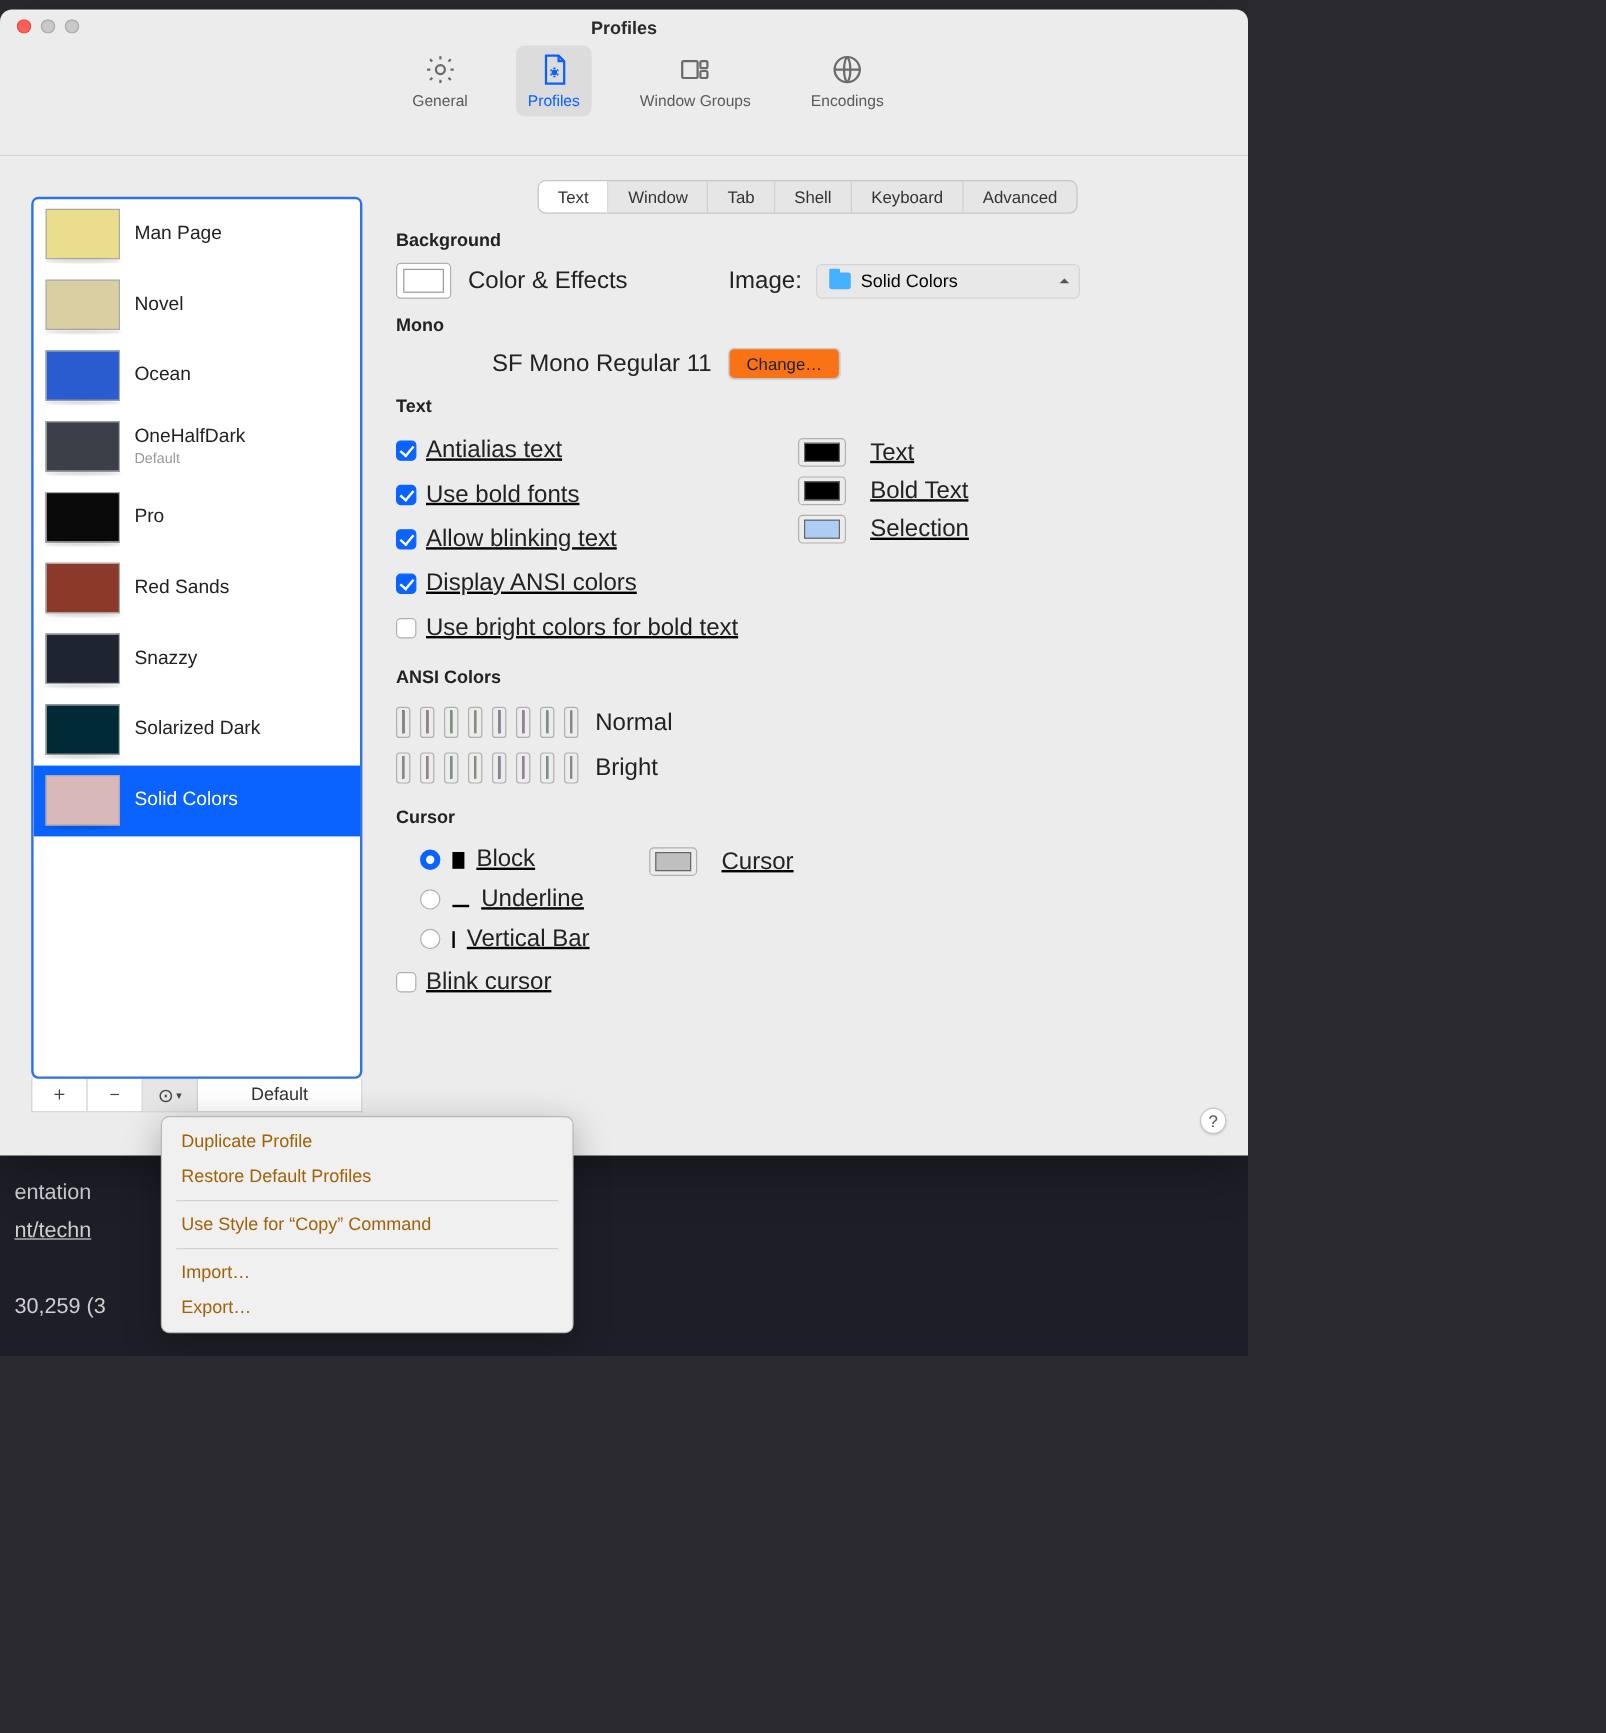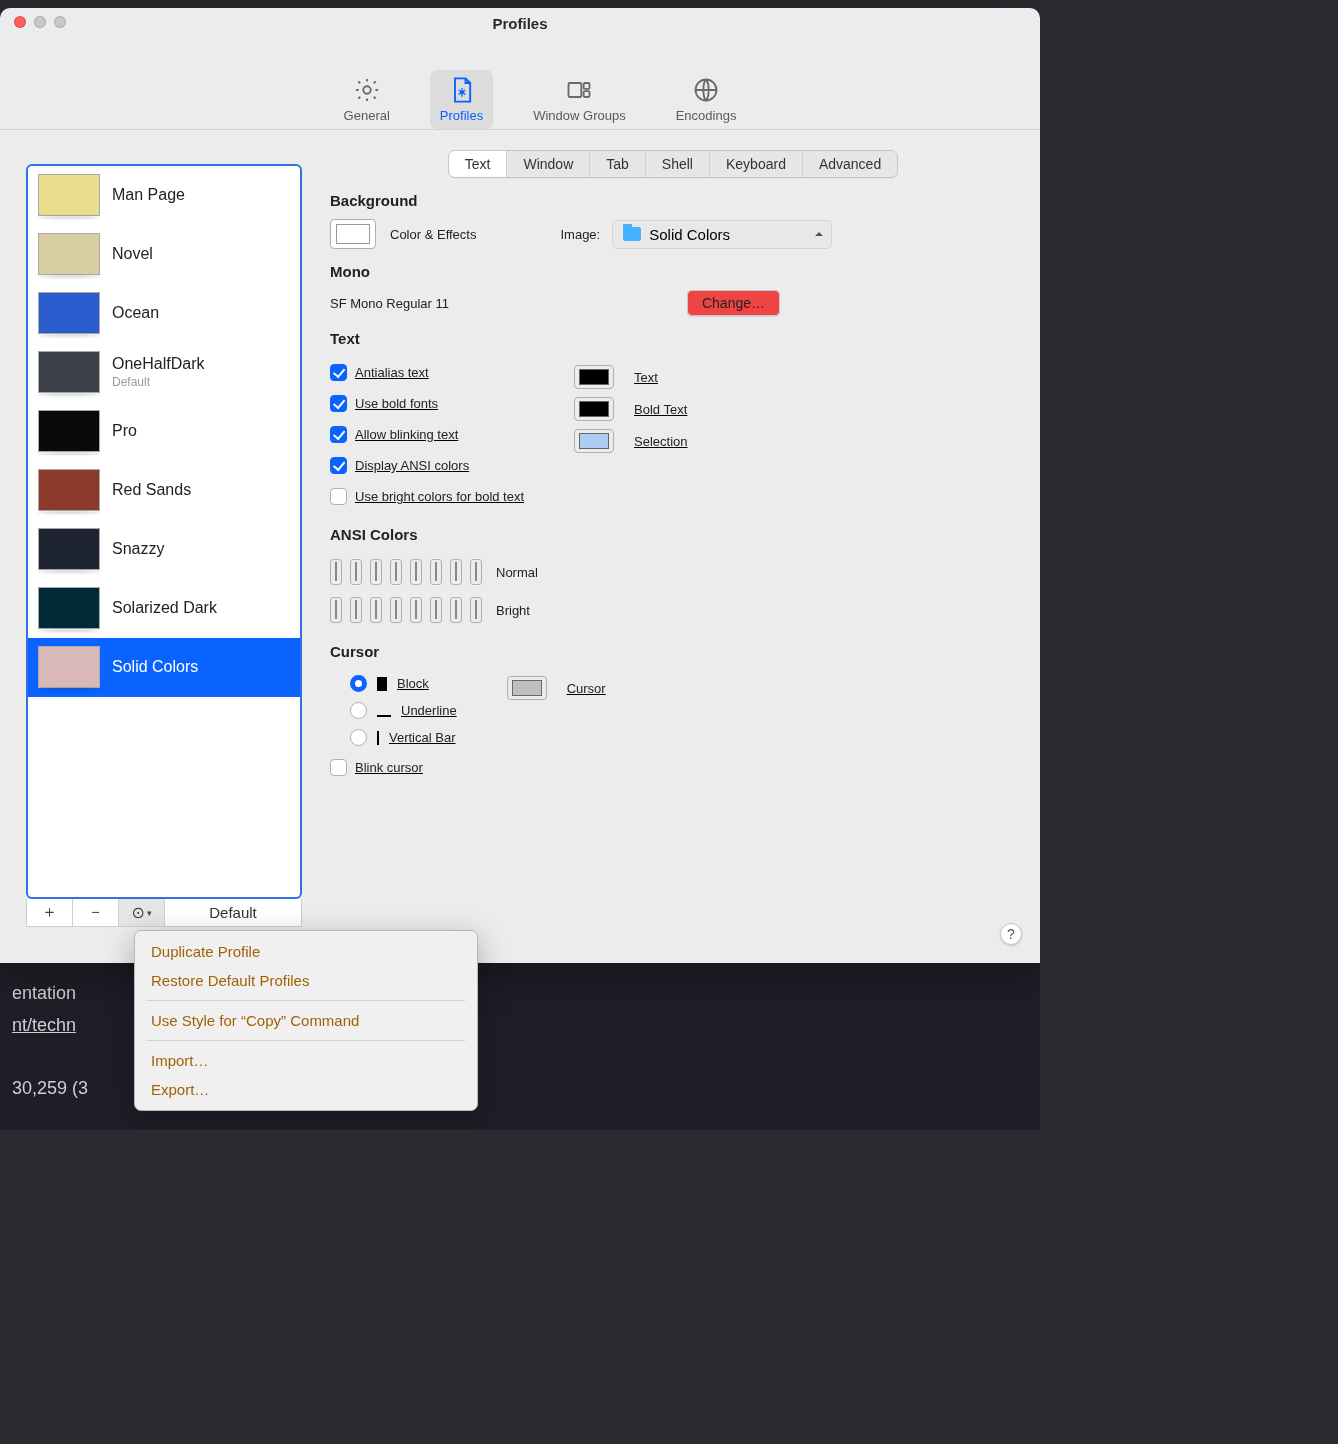--- a/index.html
+++ b/index.html
@@ -11,21 +11,21 @@
     
     .titlebar { height: 30px; display: flex; align-items: center; justify-content: center; position: relative; }
     .traffic { position: absolute; left: 14px; top: 8px; display: flex; gap: 8px; }
     .tl { width: 12px; height: 12px; border-radius: 50%; border: 0.5px solid rgba(0,0,0,0.15);}
     .tl.red { background:#ff5f57; }
     .tl.yel { background:#c9c9c9; }
     .tl.grn { background:#c9c9c9; }
     .title { font-weight: 600; font-size: 15px; color:#2a2a2a; }
 
     
-    .toolbar { height: 92px; display:flex; align-items: flex-end; justify-content: center; gap: 30px; border-bottom: 1px solid #d4d4d4; padding-left: 40px; }
+    .toolbar { height: 92px; display:flex; align-items: flex-start; justify-content: center; gap: 30px; border-bottom: 1px solid #d4d4d4; padding-left: 40px; }
     .tool-item { display: flex; flex-direction: column; align-items: center; gap: 4px; padding: 6px 10px; border-radius: 7px; color:#5a5a5a; }
     .tool-item.active { background:#dcdcdc; color:#0a60ff; }
     .tool-item svg { width: 28px; height: 28px; }
     .tool-item span { font-size: 13px; }
     .tool-item.active span { color:#0a60ff; }
 
     
     .body { flex: 1; display:flex; }
 
     
@@ -59,29 +59,29 @@
     .seg { padding: 5px 16px; font-size: 14px; color:#333; border-right: 1px solid #d0d0d0;}
     .seg:last-child { border-right:none;}
     .seg.active { background:#fff; font-weight: 500;}
 
     .section-label { font-weight:600; font-size:15px; color:#222; margin: 14px 0 10px; }
     .row { display:flex; align-items:center; gap: 14px; margin-bottom: 10px;}
     .swatch { width: 34px; height: 20px; border:1px solid #999; background:#fff;}
     .swatch-box { border: 1px solid #b0b0b0; padding: 4px 5px; border-radius:4px; background:#fff;}
     .well { display:inline-flex; border:1px solid #b0b0b0; border-radius:4px; padding:3px 4px; margin-right: 10px;}
     .well .sw { width:30px; height:16px; border:1px solid #666;}
-    .label-txt { font-size: 13px; color:#222; }
+    .label-txt { font-size: 20px; color:#222; }
 
     .img-row { display:flex; align-items:center; gap:12px; margin-left: auto;}
     .popup { display:flex; align-items:center; gap:8px; background:#e8e8e8; border:0.5px solid #d4d4d4; border-radius:5px; padding: 5px 24px 5px 10px; position:relative; min-width: 220px;}
     .popup::after { content:''; position:absolute; right:8px; top:50%; transform: translateY(-50%); width:0;height:0; border-left:4px solid transparent; border-right:4px solid transparent; border-bottom:4px solid #555; box-shadow: 0 6px 0 -2px #555;}
     .folder-icon { width:18px; height:14px; background:#46b1ff; border-radius:2px; position:relative;}
     .folder-icon::before{content:'';position:absolute;top:-3px;left:0;width:9px;height:4px;background:#46b1ff;border-radius:1px 1px 0 0;}
 
-    .btn { background:#ef4444; border:1px solid #c8c8c8; border-radius:5px; padding: 4px 14px; font-size:14px; color:#222; box-shadow: 0 0.5px 1px rgba(0,0,0,0.1);}
+    .btn { background:#f97316; border:1px solid #c8c8c8; border-radius:5px; padding: 4px 14px; font-size:14px; color:#222; box-shadow: 0 0.5px 1px rgba(0,0,0,0.1);}
 
     .cbrow { display:flex; align-items:center; gap:8px; margin: 7px 0;}
     .ck { width:17px; height:17px; border:1px solid #b0b0b0; border-radius:4px; background:#fff; display:flex; align-items:center; justify-content:center;}
     .ck.checked { background:#0a63ff; border-color:#0a63ff;}
     .ck.checked::after { content:''; width:5px; height:9px; border:solid #fff; border-width: 0 2px 2px 0; transform: rotate(40deg) translateY(-1px);}
 
     .two-col { display:flex; gap:50px;}
     .col { display:flex; flex-direction:column;text-decoration:underline;}
     .swatch-row { display:flex; align-items:center; gap:10px; margin:4px 0;}
 
@@ -257,21 +257,21 @@
         <div class="img-row" style="margin-left:70px">
           <span class="label-txt">Image:</span>
           <div class="popup">
             <span class="folder-icon"></span>
             <span style="font-size:15px">Solid Colors</span>
           </div>
         </div>
       </div>
 
       <div class="section-label">Mono</div>
-      <div class="row" style="justify-content:space-between; max-width: 450px;">
+      <div class="row" style="justify-content:center; max-width: 450px;">
         <span class="label-txt">SF Mono Regular 11</span>
         <button class="btn">Change…</button>
       </div>
 
       <div class="section-label">Text</div>
       <div class="two-col">
         <div class="col">
           <label class="cbrow">
               <span class="ck checked"></span>
               <span class="label-txt">Antialias text</span>

